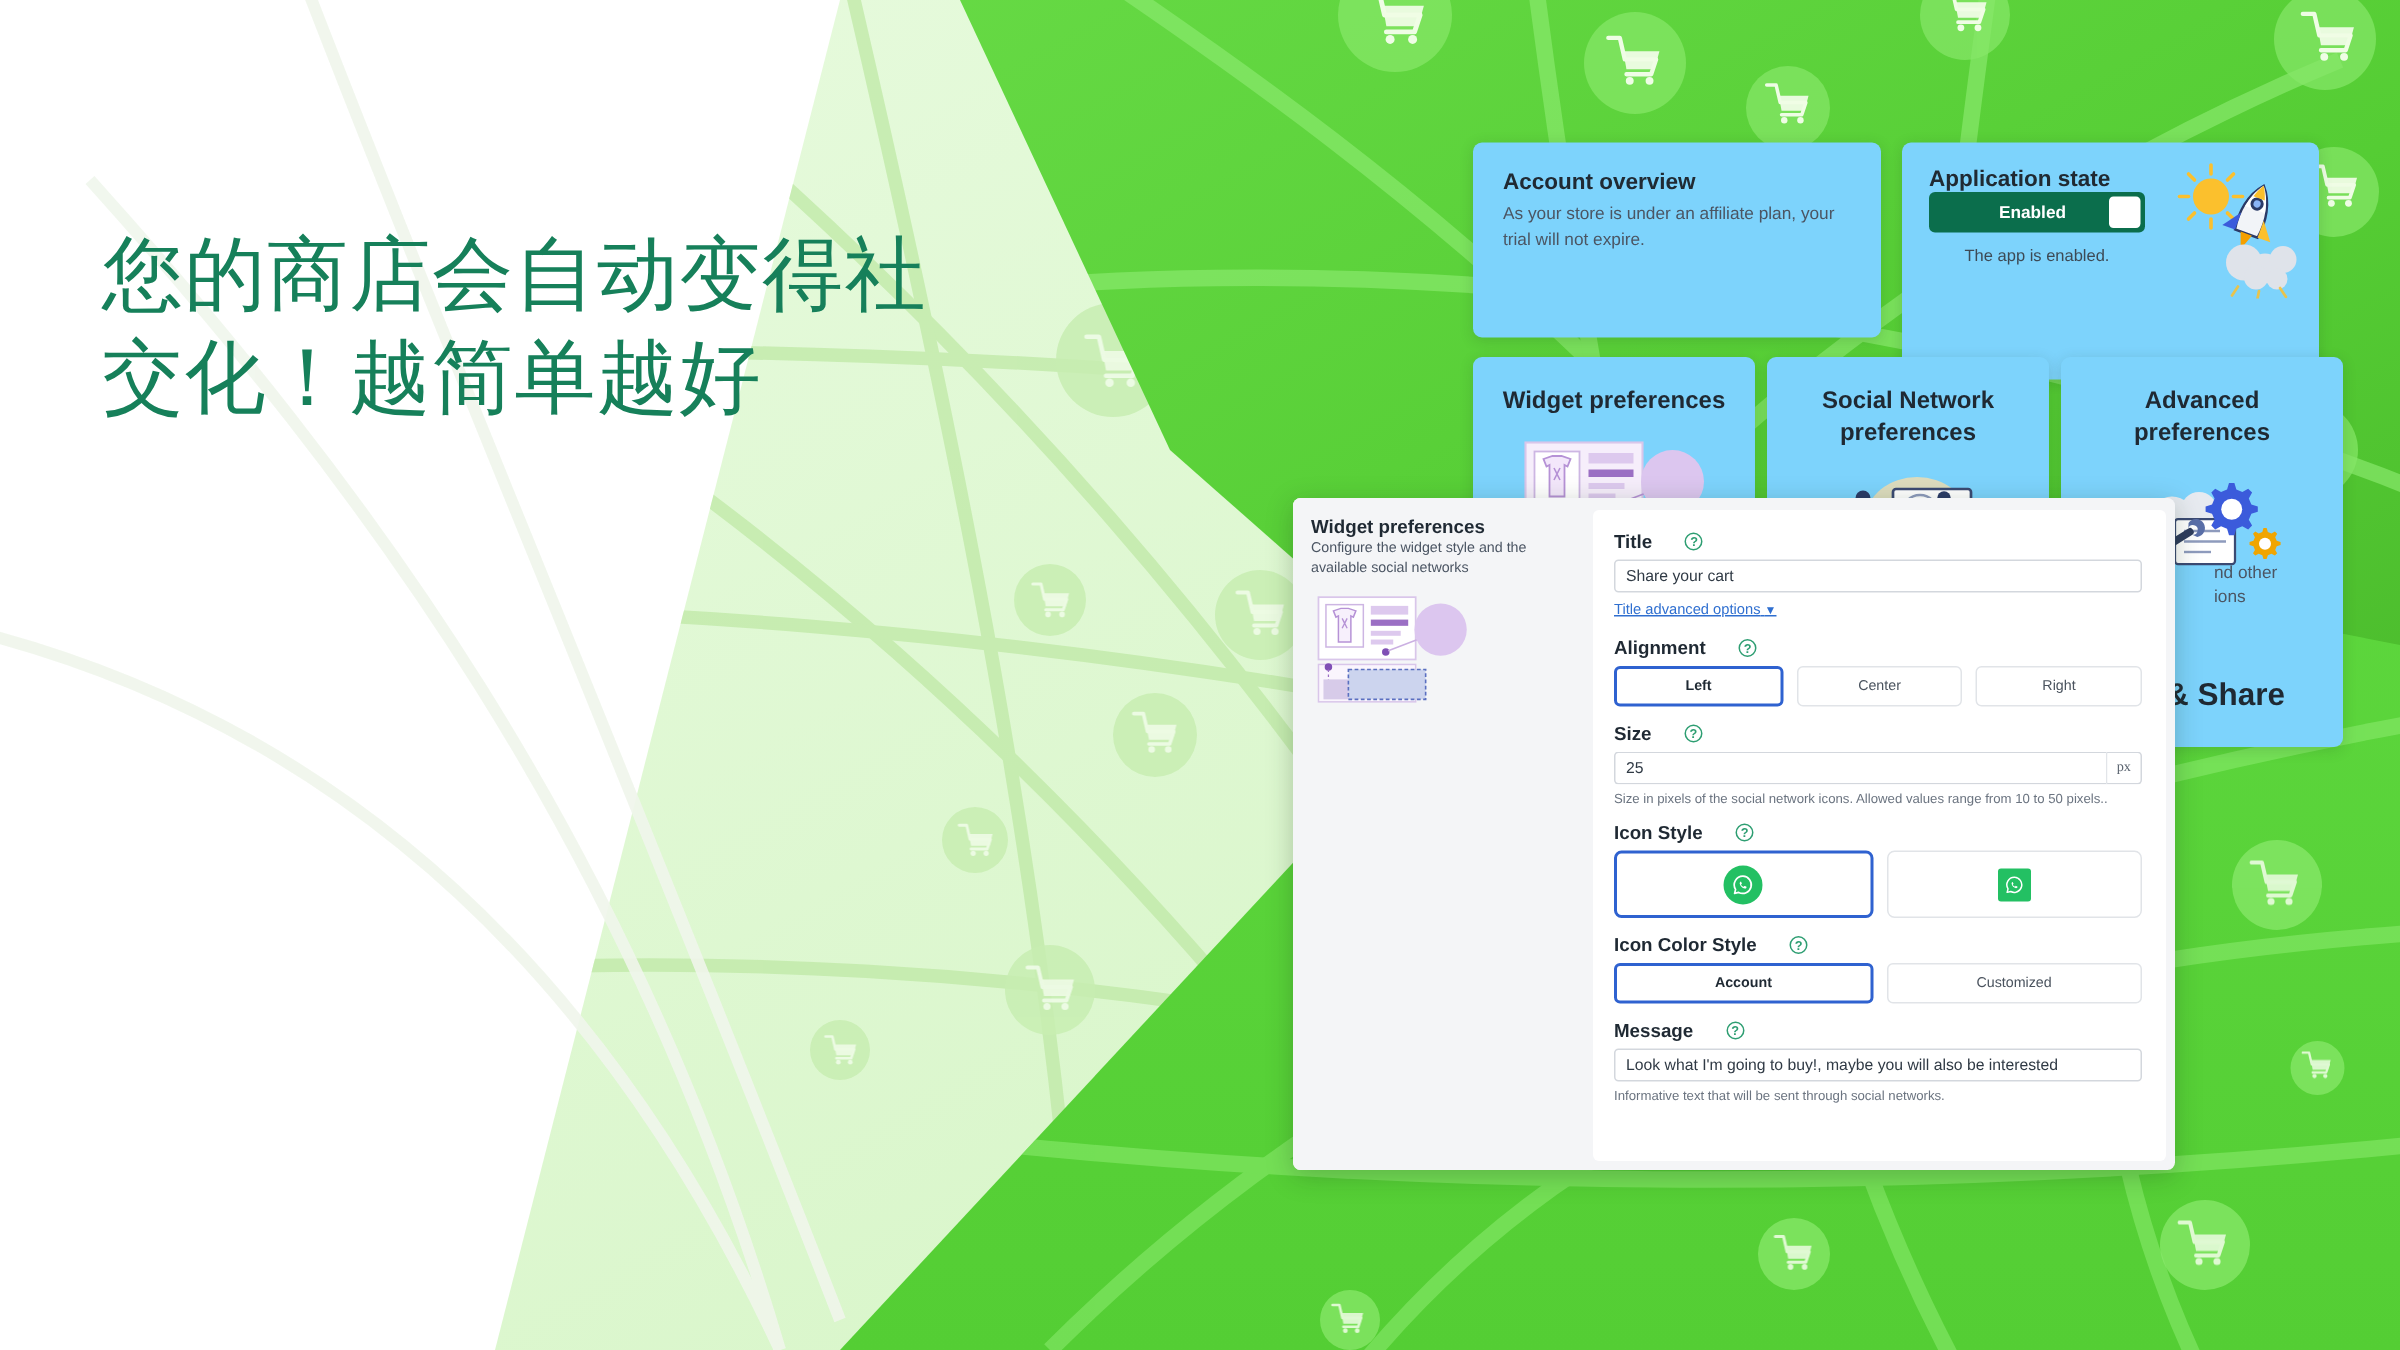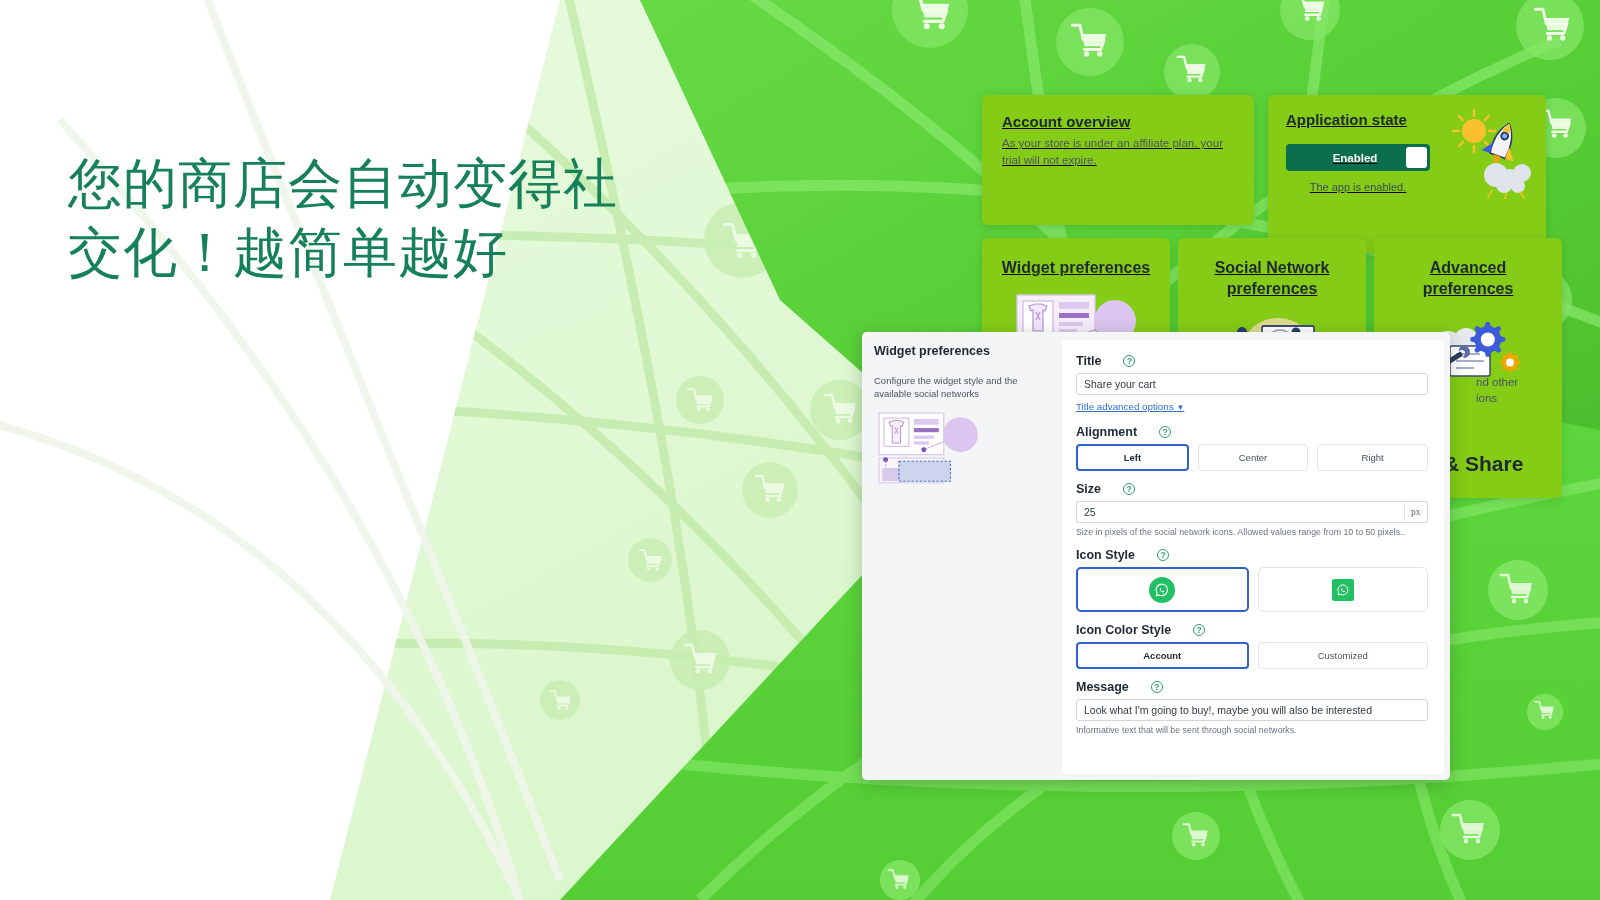--- a/index.html
+++ b/index.html
@@ -41,21 +41,21 @@
     line-height: 1.28;
     font-weight: 500;
     color: #16805a;
     letter-spacing: 1px;
     width: 560px;
   }
 
   
   #dashboard { position: absolute; left: 982px; top: 95px; width: 620px; height: 460px; z-index: 20; }
 
-  .dash-card { position: absolute; background:#84cc16; border-radius:6px; box-shadow: 0 2px 9px rgba(30,60,30,.17); text-decoration: underline; }
+  .dash-card { position: absolute; background:#7dd3fc; border-radius:6px; box-shadow: 0 2px 9px rgba(30,60,30,.17); }
 
   #card-account  { left: 0px;   top: 0px;   width: 272px; height: 130px; }
   #card-appstate { left: 286px; top: 0px;   width: 278px; height: 158px; }
   #card-widget   { left: 0px;   top: 143px; width: 188px; height: 260px; }
   #card-social   { left: 196px; top: 143px; width: 188px; height: 260px; }
   #card-advanced { left: 392px; top: 143px; width: 188px; height: 260px; }
 
   .dash-pad { padding: 18px 20px 0 20px; }
   .dash-title { font-size: 15px; font-weight: 700; color: #202a33; }
   .dash-desc { font-size: 11.5px; line-height: 1.45; color: #4b5563; margin-top: 5px; }
@@ -65,21 +65,21 @@
     font-size: 16px;
     font-weight: 600;
     color: #1f2933;
     line-height: 1.3;
     padding: 20px 14px 0 14px;
   }
 
   
   .appstate-inner { padding: 16px 16px 0 18px; width: 175px; }
   .toggle {
-    margin-top: 16px;
+    margin-top: 0;
     width: 144px; height: 27px;
     background: #0b6e4c;
     border-radius: 4px;
     display: flex; align-items: center; justify-content: center;
     position: relative;
     padding-left: 16px;
   }
   .toggle-label { font-size: 11.5px; font-weight: 700; color: #ffffff; margin-right: 22px; }
   .toggle-knob {
     position: absolute; right: 3px; top: 3px;
@@ -105,21 +105,21 @@
     z-index: 60;
     overflow: hidden;
     display: flex;
   }
   #modal-aside {
     width: 200px;
     padding: 12px 12px 0 12px;
     background: #f4f5f7;
   }
   .aside-title { font-size: 12.5px; font-weight: 700; color:#1f2933; }
-  .aside-desc { font-size: 9.5px; line-height: 1.42; color:#4b5563; margin-top: 16px; }
+  .aside-desc { font-size: 9.5px; line-height: 1.42; color:#4b5563; margin-top: 1px; }
 
   #modal-body {
     flex: 1;
     background: #ffffff;
     margin: 8px 6px 6px 0;
     border-radius: 4px;
     padding: 14px 16px 0 14px;
     overflow: hidden;
   }
 

